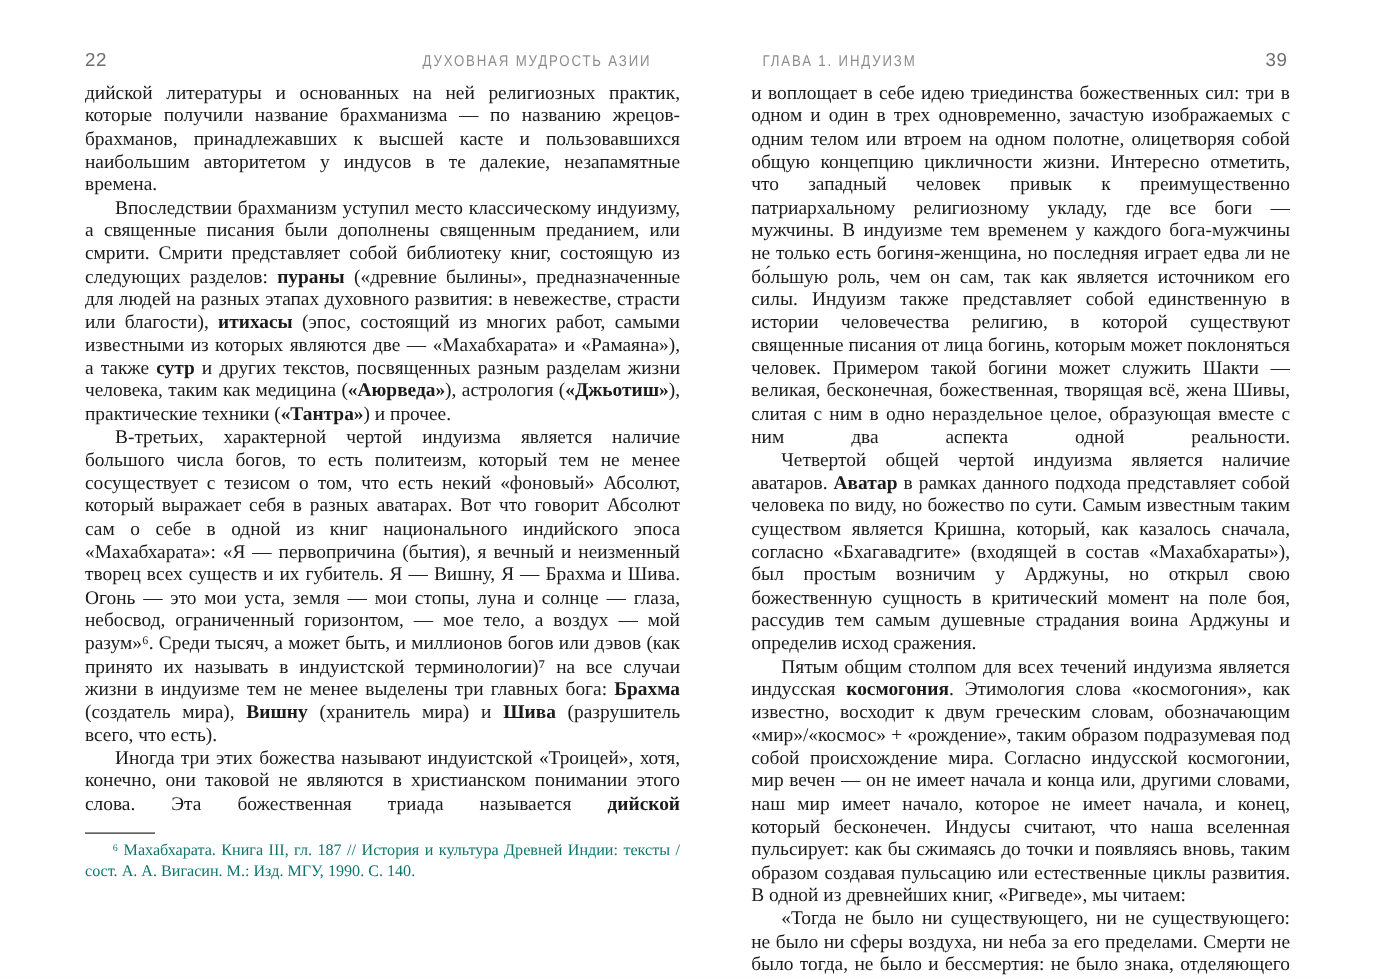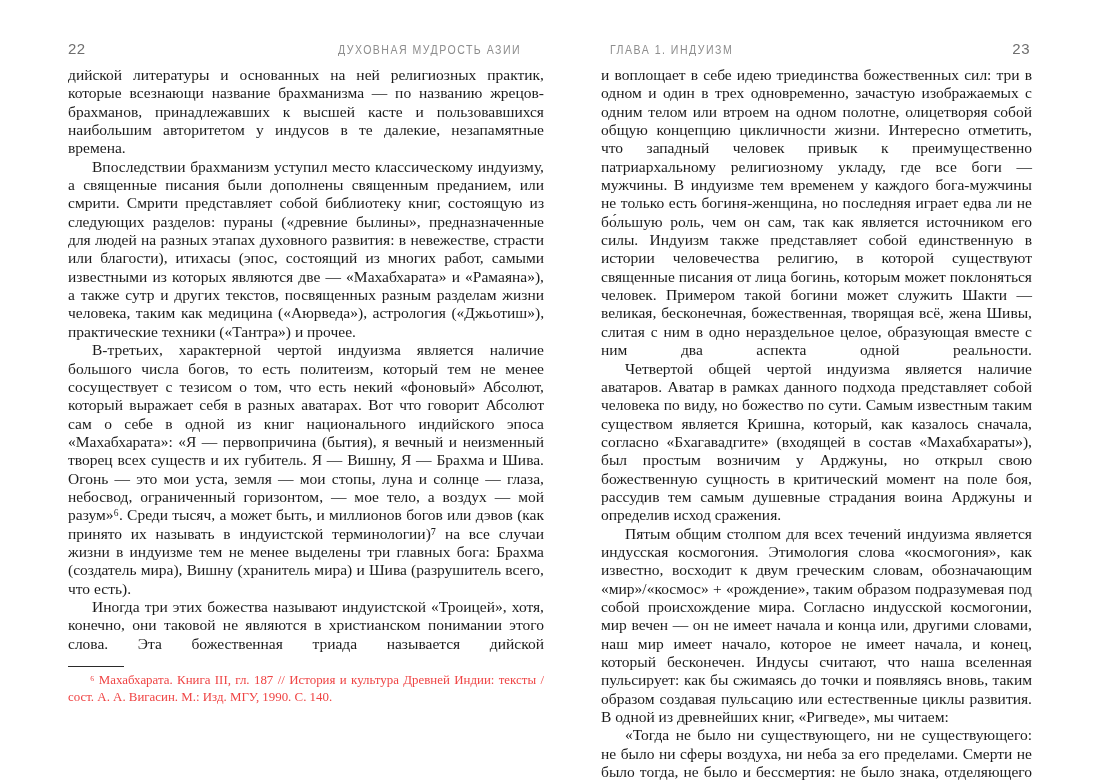--- a/index.html
+++ b/index.html
@@ -48,50 +48,50 @@
     text-align: justify;
     font-size: 15.5px;
     line-height: 18.35px;
     color: #1b1b1b;
   }
   #col-left  { left: 68px;  width: 476px; }
   #col-right { left: 601px; width: 431px; }
   .text-col p { margin: 0; text-indent: 24px; }
   .text-col p.no-indent { text-indent: 0; }
   .text-col p.continues { text-align-last: justify; }
-  b { font-weight: normal; }
+  b { font-weight: bold; }
   
   .footnotes {
     margin-top: 13px;
     font-size: 12.9px;
     line-height: 17.4px;
     text-align: justify;
-    color: #ef4444;
+    color: #0f766e;
   }
   .footnote-rule {
     width: 56px;
     height: 0;
     border-top: 1.6px solid #2a2a2a;
     margin-bottom: 5px;
   }
   .footnotes p { margin: 0; text-indent: 22px; }
 </style>
 </head>
 <body>
 
 <div class="spread">
 
   <div class="folio" id="folio-left">22</div>
   <div class="running-head" id="running-head-left">ДУХОВНАЯ МУДРОСТЬ АЗИИ</div>
 
   <div class="running-head" id="running-head-right">ГЛАВА 1. ИНДУИЗМ</div>
-  <div class="folio" id="folio-right">23</div>
+  <div class="folio" id="folio-right">39</div>
 
   <div class="text-col" id="col-left">
-    <p class="no-indent continues">дийской литературы и основанных на ней религиозных практик, которые всезнающи название брахманизма — по названию жрецов-брахманов, принадлежавших к высшей касте и пользовавшихся наибольшим авторитетом у индусов в те далекие, незапамятные времена.</p>
+    <p class="no-indent continues">дийской литературы и основанных на ней религиозных практик, которые получили название брахманизма — по названию жрецов-брахманов, принадлежавших к высшей касте и пользовавшихся наибольшим авторитетом у индусов в те далекие, незапамятные времена.</p>
     <p>Впоследствии брахманизм уступил место классическому индуизму, а священные писания были дополнены священным преданием, или смрити. Смрити представляет собой библиотеку книг, состоящую из следующих разделов: <b>пураны</b> («древние былины», предназначенные для людей на разных этапах духовного развития: в невежестве, страсти или благости), <b>итихасы</b> (эпос, состоящий из многих работ, самыми известными из которых являются две — «Махабхарата» и «Рамаяна»), а также <b>сутр</b> и других текстов, посвященных разным разделам жизни человека, таким как медицина (<b>«Аюрведа»</b>), астрология (<b>«Джьотиш»</b>), практические техники (<b>«Тантра»</b>) и прочее.</p>
     <p>В-третьих, характерной чертой индуизма является наличие большого числа богов, то есть политеизм, который тем не менее сосуществует с тезисом о том, что есть некий «фоновый» Абсолют, который выражает себя в разных аватарах. Вот что говорит Абсолют сам о себе в одной из книг национального индийского эпоса «Махабхарата»: «Я — первопричина (бытия), я вечный и неизменный творец всех существ и их губитель. Я — Вишну, Я — Брахма и Шива. Огонь — это мои уста, земля — мои стопы, луна и солнце — глаза, небосвод, ограниченный горизонтом, — мое тело, а воздух — мой разум»⁶. Среди тысяч, а может быть, и миллионов богов или дэвов (как принято их называть в индуистской терминологии)⁷ на все случаи жизни в индуизме тем не менее выделены три главных бога: <b>Брахма</b> (создатель мира), <b>Вишну</b> (хранитель мира) и <b>Шива</b> (разрушитель всего, что есть).</p>
     <p class="continues">Иногда три этих божества называют индуистской «Троицей», хотя, конечно, они таковой не являются в христианском понимании этого слова. Эта божественная триада называется <b>дийской</b></p>
 
     <div class="footnotes">
       <div class="footnote-rule"></div>
       <p>⁶ Махабхарата. Книга III, гл. 187 // История и культура Древней Индии: тексты / сост. А. А. Вигасин. М.: Изд. МГУ, 1990. С. 140.</p>
     </div>
   </div>
 

